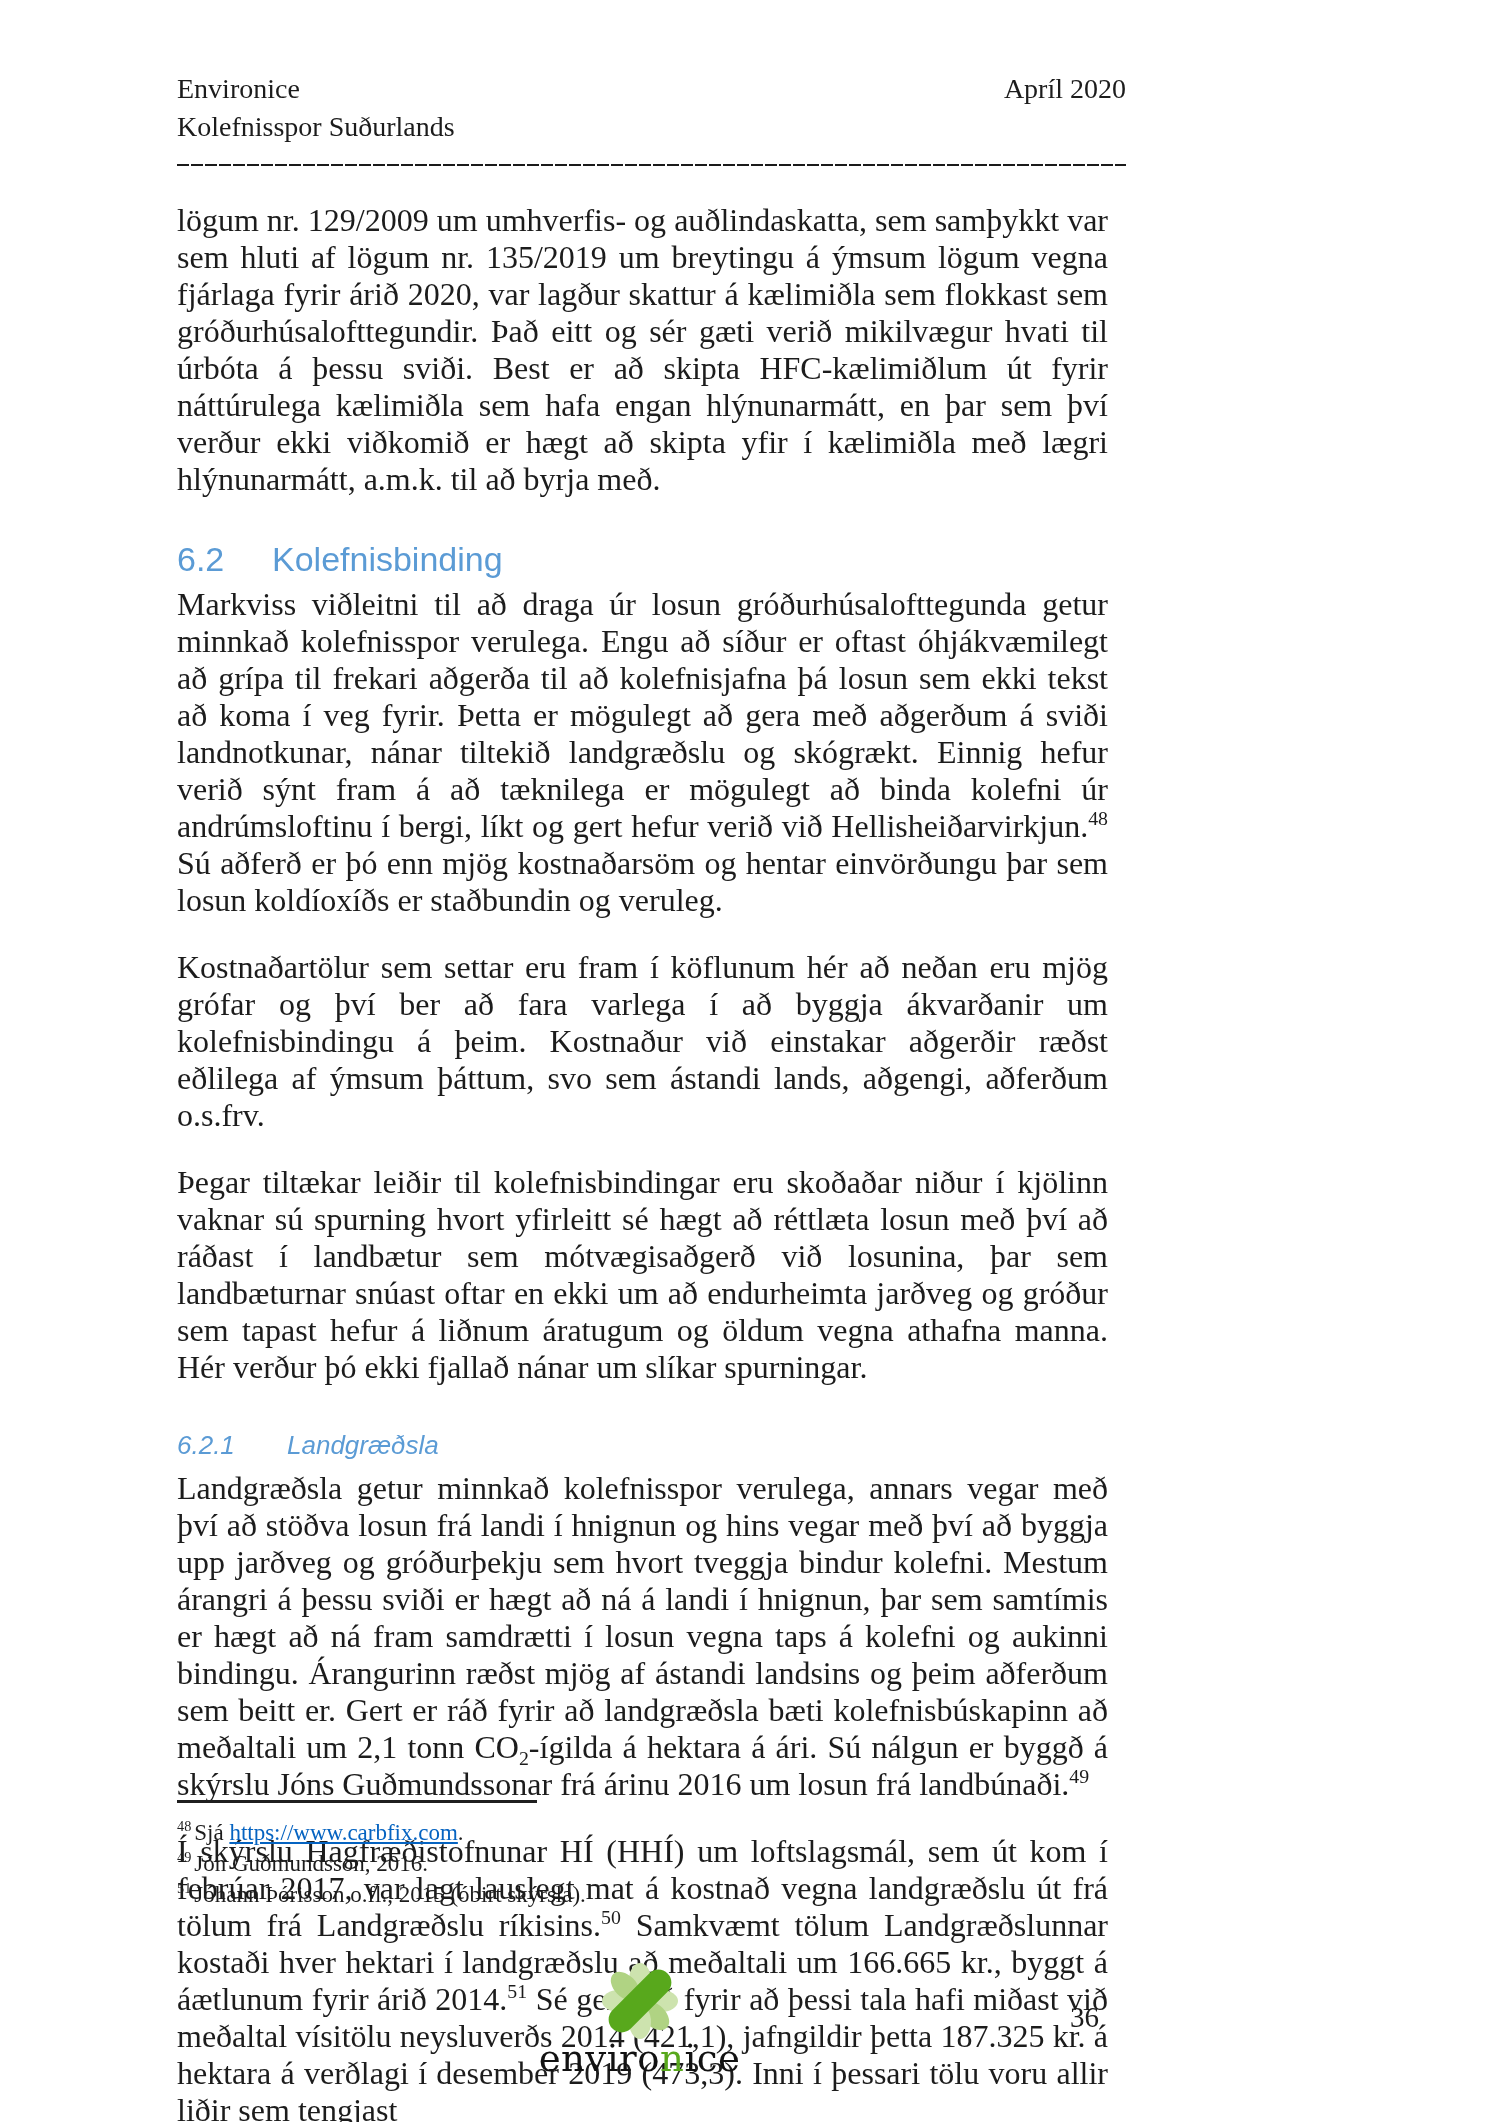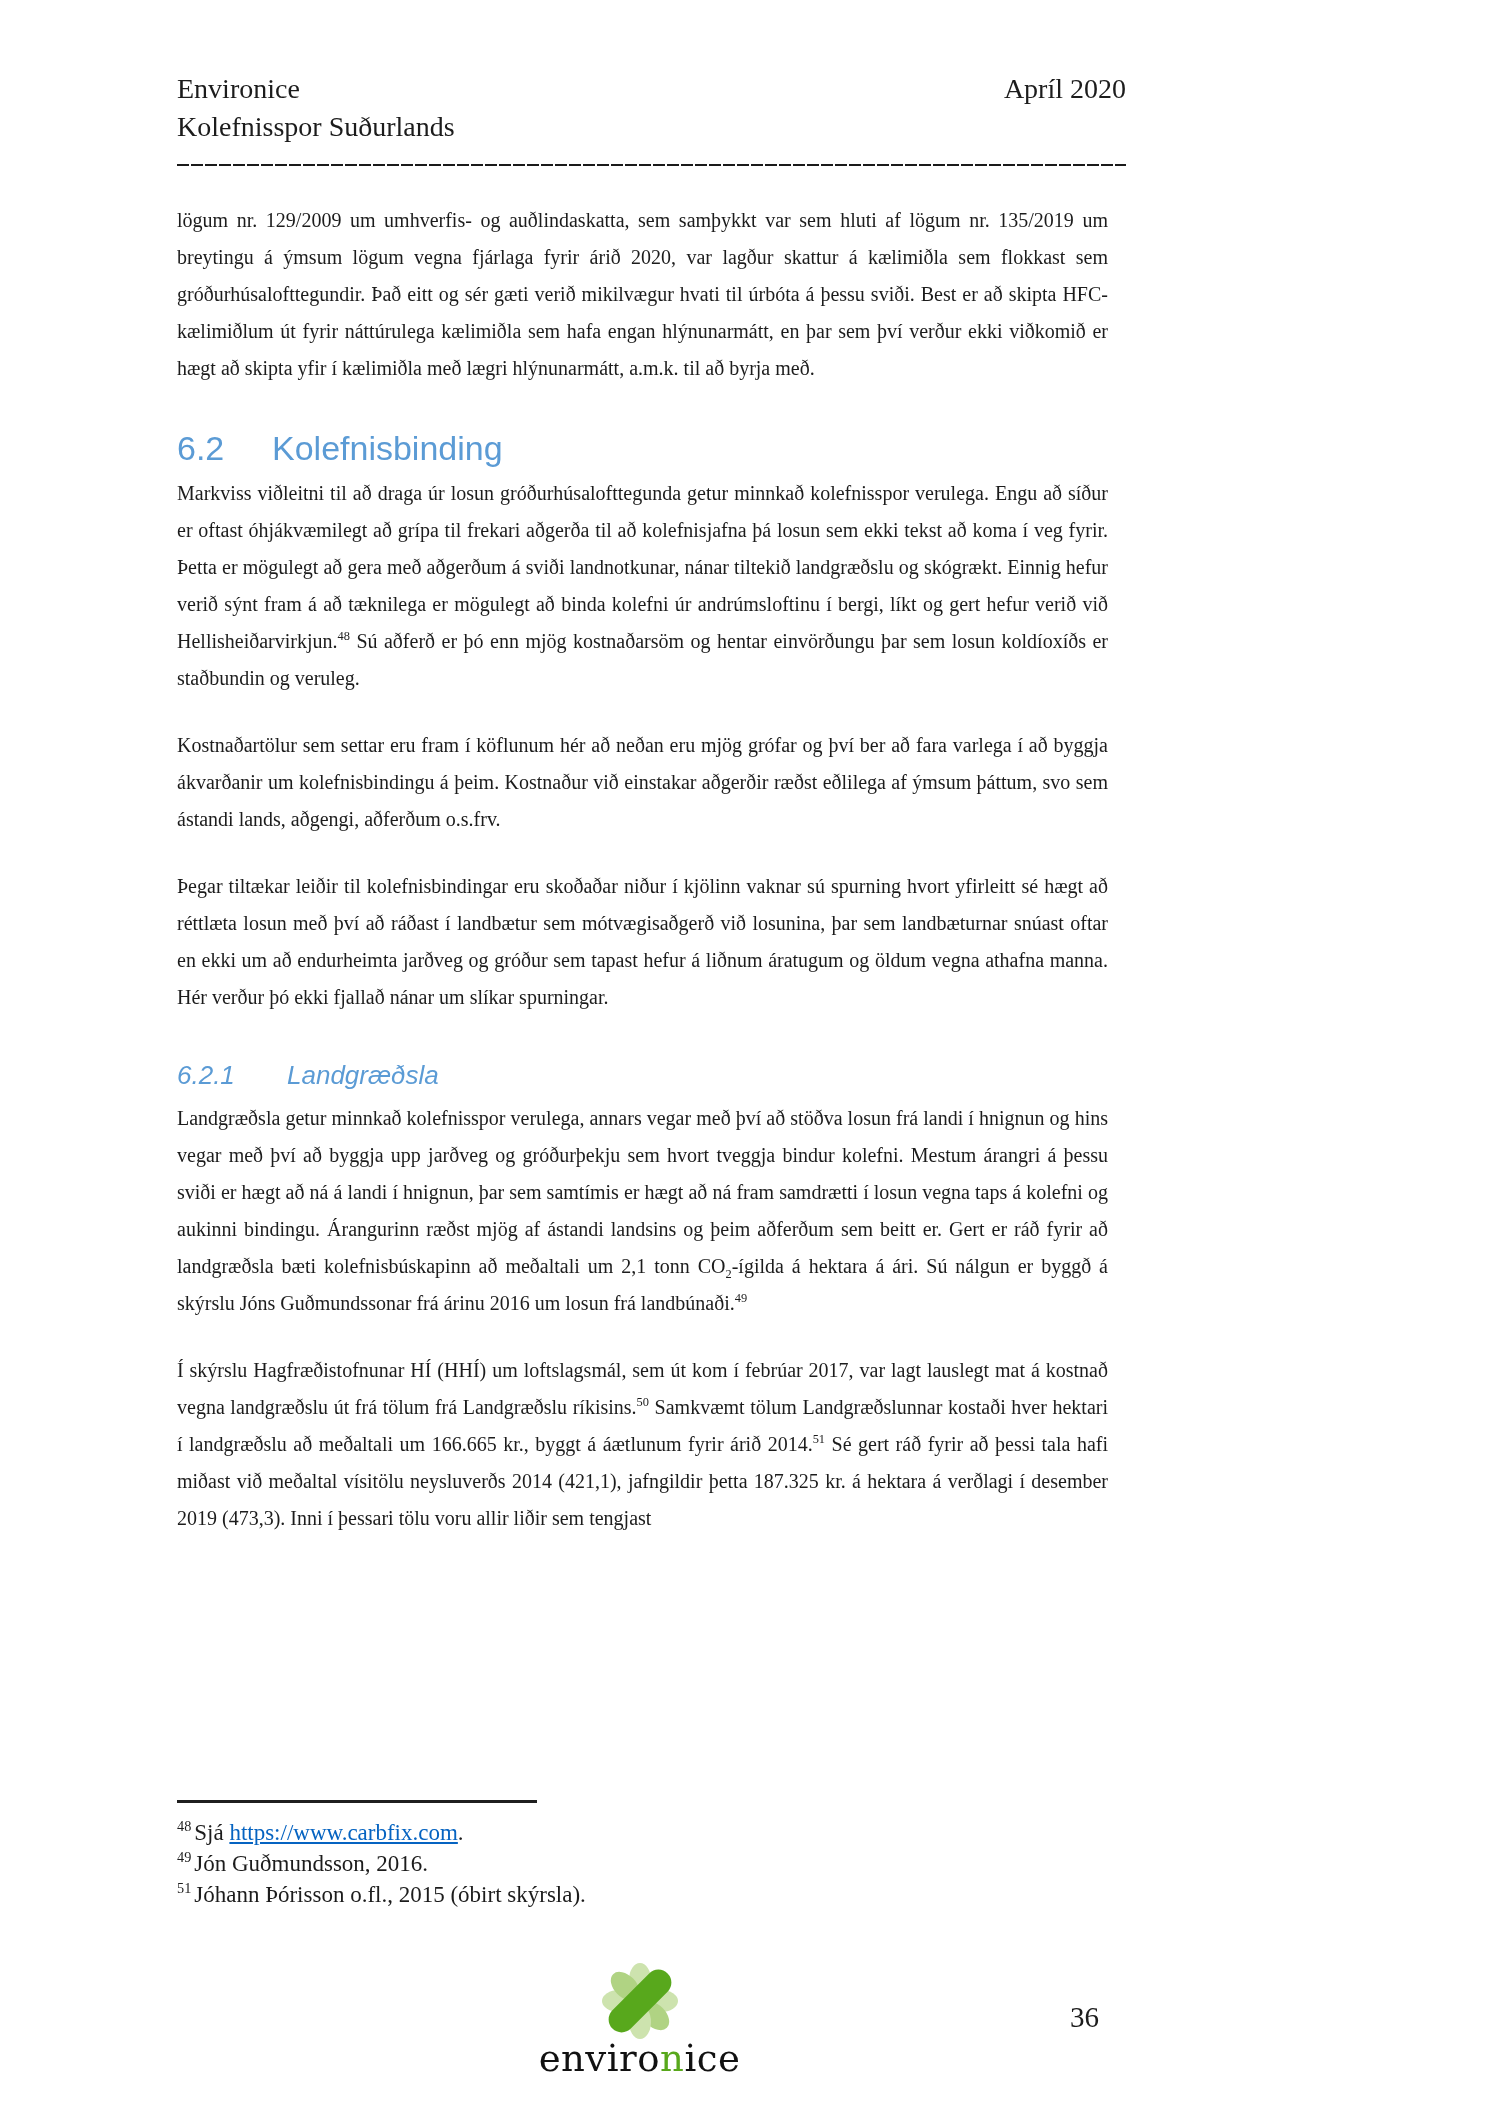--- a/index.html
+++ b/index.html
@@ -15,21 +15,21 @@
   
   .hdr{display:flex;justify-content:space-between;align-items:flex-start;padding-top:70px;}
   .hdr-left div{font-size:28px;line-height:38px;}
   .hdr-right{font-size:28px;line-height:38px;}
   .hdr-rule{
     margin-top:18px;height:2px;
     background:repeating-linear-gradient(90deg,#1a1a1a 0 12px,rgba(0,0,0,0) 12px 14px);
   }
   
   .doc-body p.par{
-    font-size:20px;line-height:37px;
+    font-size:32px;line-height:37px;
     text-align:justify;
     margin:30px 18px 0 0;
   }
   .doc-body p.par.tight{margin-top:6px;}
   .doc-body p.par:first-child{margin-top:36px;}
   sup{font-size:0.62em;line-height:0;vertical-align:super;}
   sub{font-size:0.62em;line-height:0;vertical-align:sub;}
   h2.sec,h3.sec{
     font-family:"Liberation Sans", sans-serif;
     font-weight:normal;

